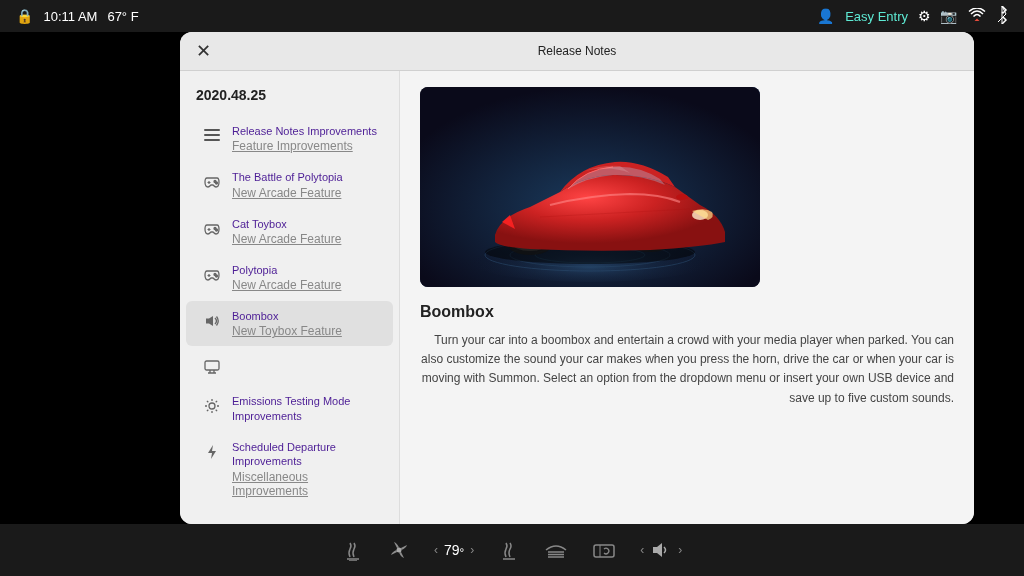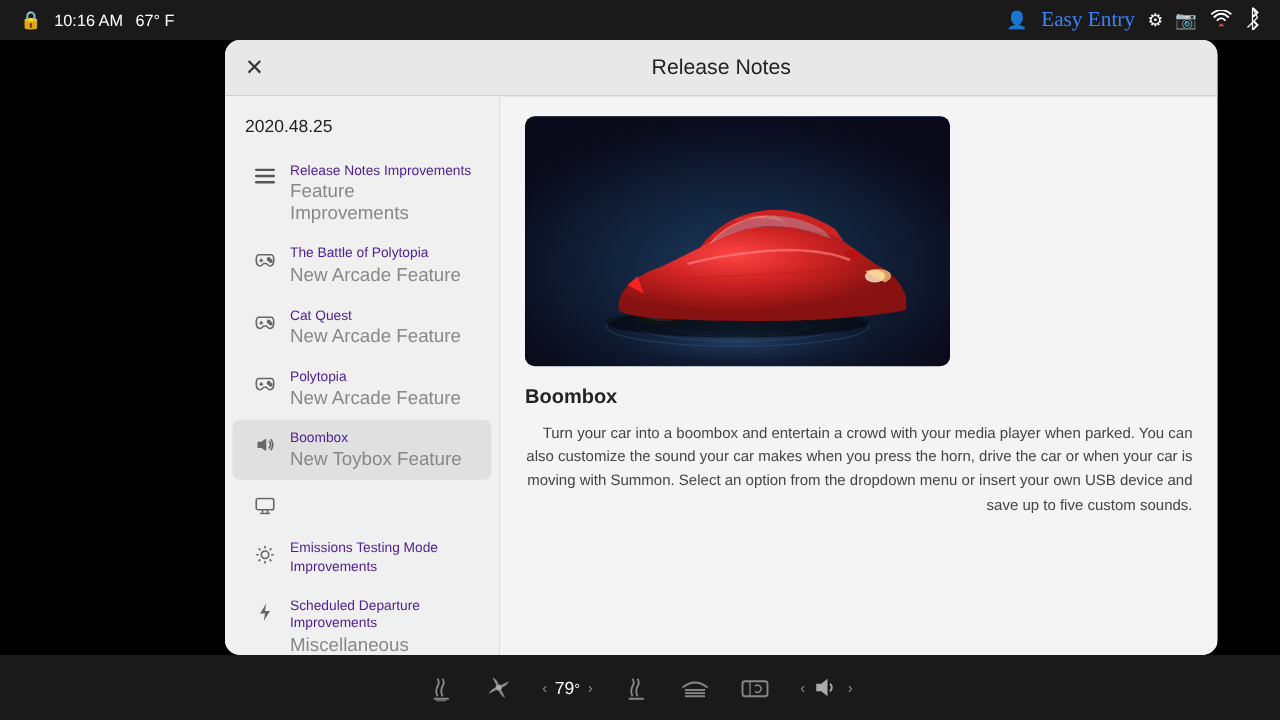--- a/index.html
+++ b/index.html
@@ -36,23 +36,22 @@
       align-items: center;
       gap: 10px;
       color: #fff;
       font-size: 13px;
     }
     .status-icon {
       font-size: 14px;
       color: #fff;
     }
     .easy-entry-label {
-      color: #3b82f6;
-      font-size: 17px;
-      font-family: Liberation Serif, serif;
+      color: #5eead4;
+      font-size: 13px;
     }
 
     
     .main-panel {
       position: absolute;
       top: 32px;
       left: 180px;
       right: 50px;
       bottom: 52px;
       background: #f0f0f0;
@@ -77,21 +76,21 @@
       position: absolute;
       left: 16px;
       background: none;
       border: none;
       font-size: 18px;
       color: #333;
       cursor: pointer;
       line-height: 1;
     }
     .panel-title {
-      font-size: 17px;
+      font-size: 12px;
       font-weight: 500;
       color: #222;
     }
 
     
     .panel-content {
       display: flex;
       flex: 1;
       overflow: hidden;
     }
@@ -104,21 +103,21 @@
       overflow-y: auto;
       padding: 12px 0;
       border-right: 1px solid #ddd;
     }
     .sidebar::-webkit-scrollbar { width: 4px; }
     .sidebar::-webkit-scrollbar-track { background: transparent; }
     .sidebar::-webkit-scrollbar-thumb { background: #ccc; border-radius: 2px; }
 
     .version-label {
       font-size: 14px;
-      font-weight: 400;
+      font-weight: 700;
       color: #222;
       padding: 4px 16px 12px 16px;
     }
 
     .sidebar-item {
       display: flex;
       align-items: flex-start;
       padding: 8px 16px;
       cursor: pointer;
       gap: 10px;
@@ -139,23 +138,24 @@
       font-size: 14px;
     }
     .item-text { flex: 1; }
     .item-title {
       font-size: 11px;
       font-weight: 500;
       color: #4c1d95;
       line-height: 1.3;
     }
     .item-subtitle {
-      font-size: 15px;
+      font-size: 12px;
       color: #888;
       margin-top: 1px;
+      text-decoration: underline;
     }
 
     
     .main-content {
       flex: 1;
       overflow-y: auto;
       padding: 16px 20px;
       background: #f4f4f4;
     }
     .main-content::-webkit-scrollbar { width: 4px; }
@@ -225,21 +225,21 @@
       display: flex;
       align-items: flex-end;
     }
   </style>
 </head>
 <body>
 
 <div class="status-bar">
   <div class="status-left">
     <span class="status-icon">🔒</span>
-    <span>10:16 AM</span>
+    <span>10:11 AM</span>
     <span>67° F</span>
   </div>
   <div class="status-right">
     <span class="status-icon">👤</span>
     <span class="easy-entry-label">Easy Entry</span>
     <span class="status-icon">⚙</span>
     <span class="status-icon">📷</span>
     <span class="status-icon">
       <svg width="18" height="14" viewBox="0 0 18 14" fill="none">
         <path d="M9 10.5L11.5 13H6.5L9 10.5Z" fill="#e74c3c"></path>
@@ -301,21 +301,21 @@
           <div class="sidebar-item">
             <div class="item-icon">
               <svg width="16" height="14" viewBox="0 0 16 14" fill="none" stroke="#666" stroke-width="1.3">
                 <path d="M3 3 Q1 3 1 7 Q1 12 4 12 Q5 12 7 10 L9 10 Q11 12 12 12 Q15 12 15 7 Q15 3 13 3 Z"></path>
                 <path d="M5 6 L5 9 M3.5 7.5 L6.5 7.5" stroke="#666" stroke-width="1.2"></path>
                 <circle cx="11" cy="6.5" r="1" fill="#666"></circle>
                 <circle cx="12.5" cy="8" r="1" fill="#666"></circle>
               </svg>
             </div>
             <div class="item-text">
-              <div class="item-title">Cat Quest</div>
+              <div class="item-title">Cat Toybox</div>
               <div class="item-subtitle">New Arcade Feature</div>
             </div>
           </div>
           <div class="sidebar-item">
             <div class="item-icon">
               <svg width="16" height="14" viewBox="0 0 16 14" fill="none" stroke="#666" stroke-width="1.3">
                 <path d="M3 3 Q1 3 1 7 Q1 12 4 12 Q5 12 7 10 L9 10 Q11 12 12 12 Q15 12 15 7 Q15 3 13 3 Z"></path>
                 <path d="M5 6 L5 9 M3.5 7.5 L6.5 7.5" stroke="#666" stroke-width="1.2"></path>
                 <circle cx="11" cy="6.5" r="1" fill="#666"></circle>
                 <circle cx="12.5" cy="8" r="1" fill="#666"></circle>

